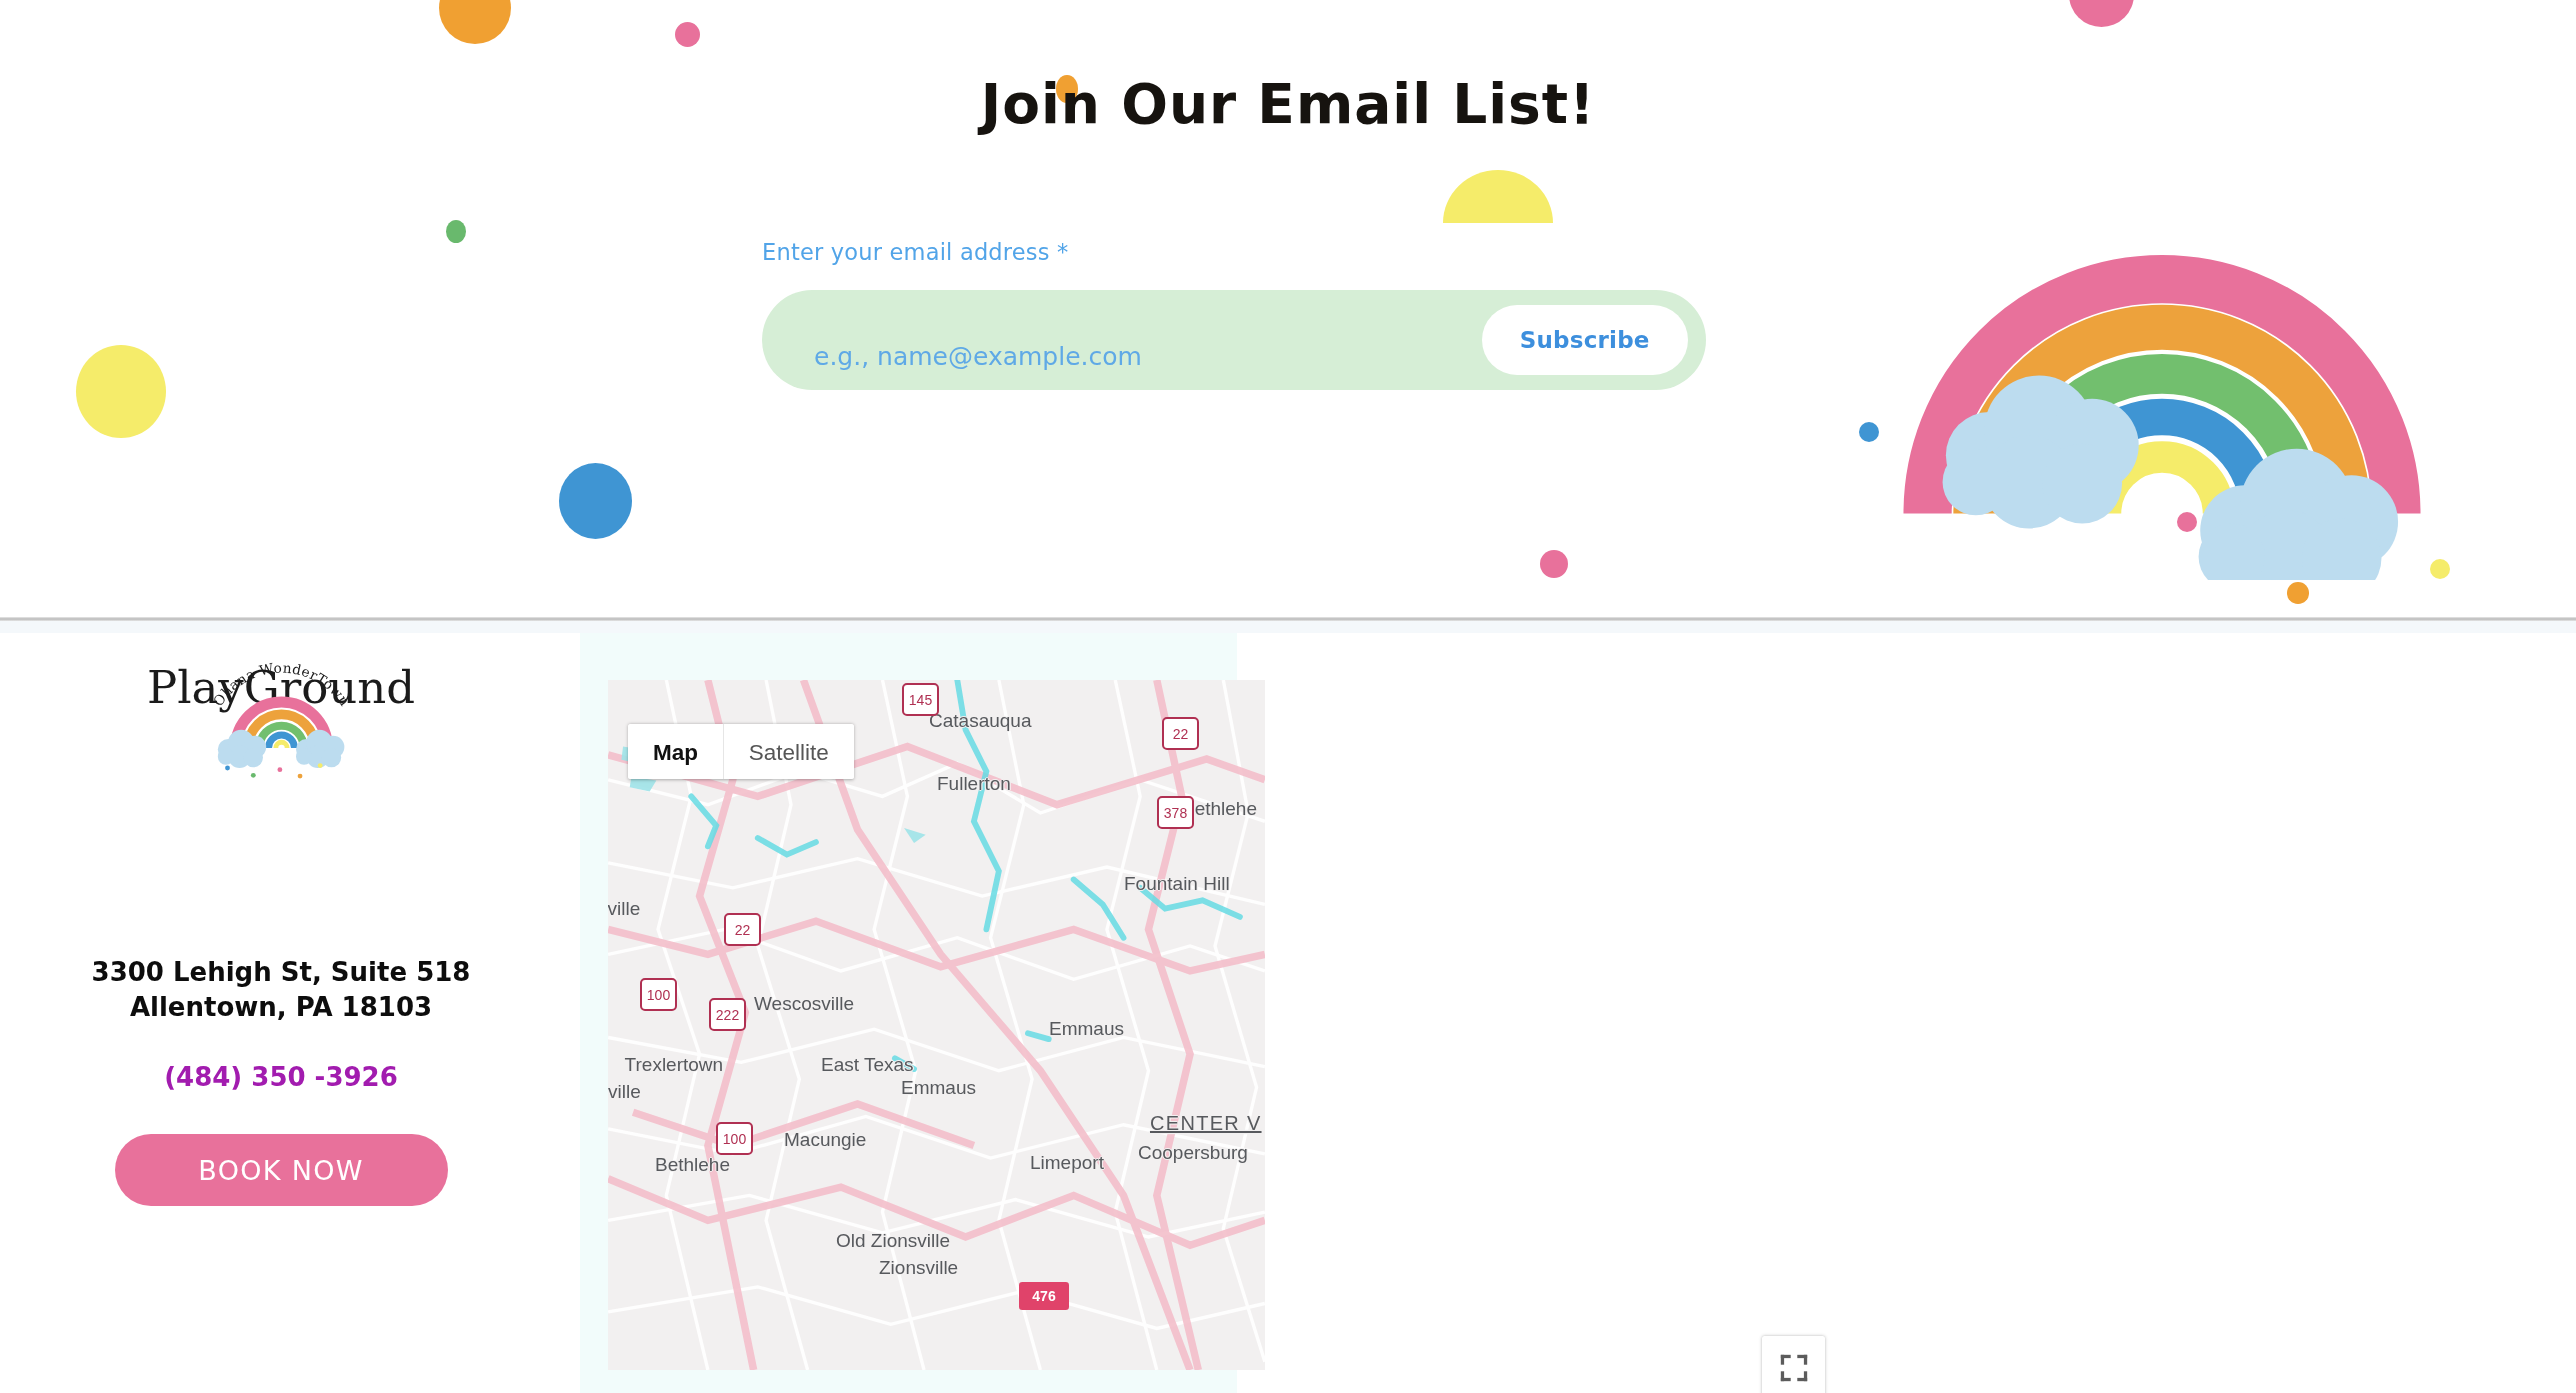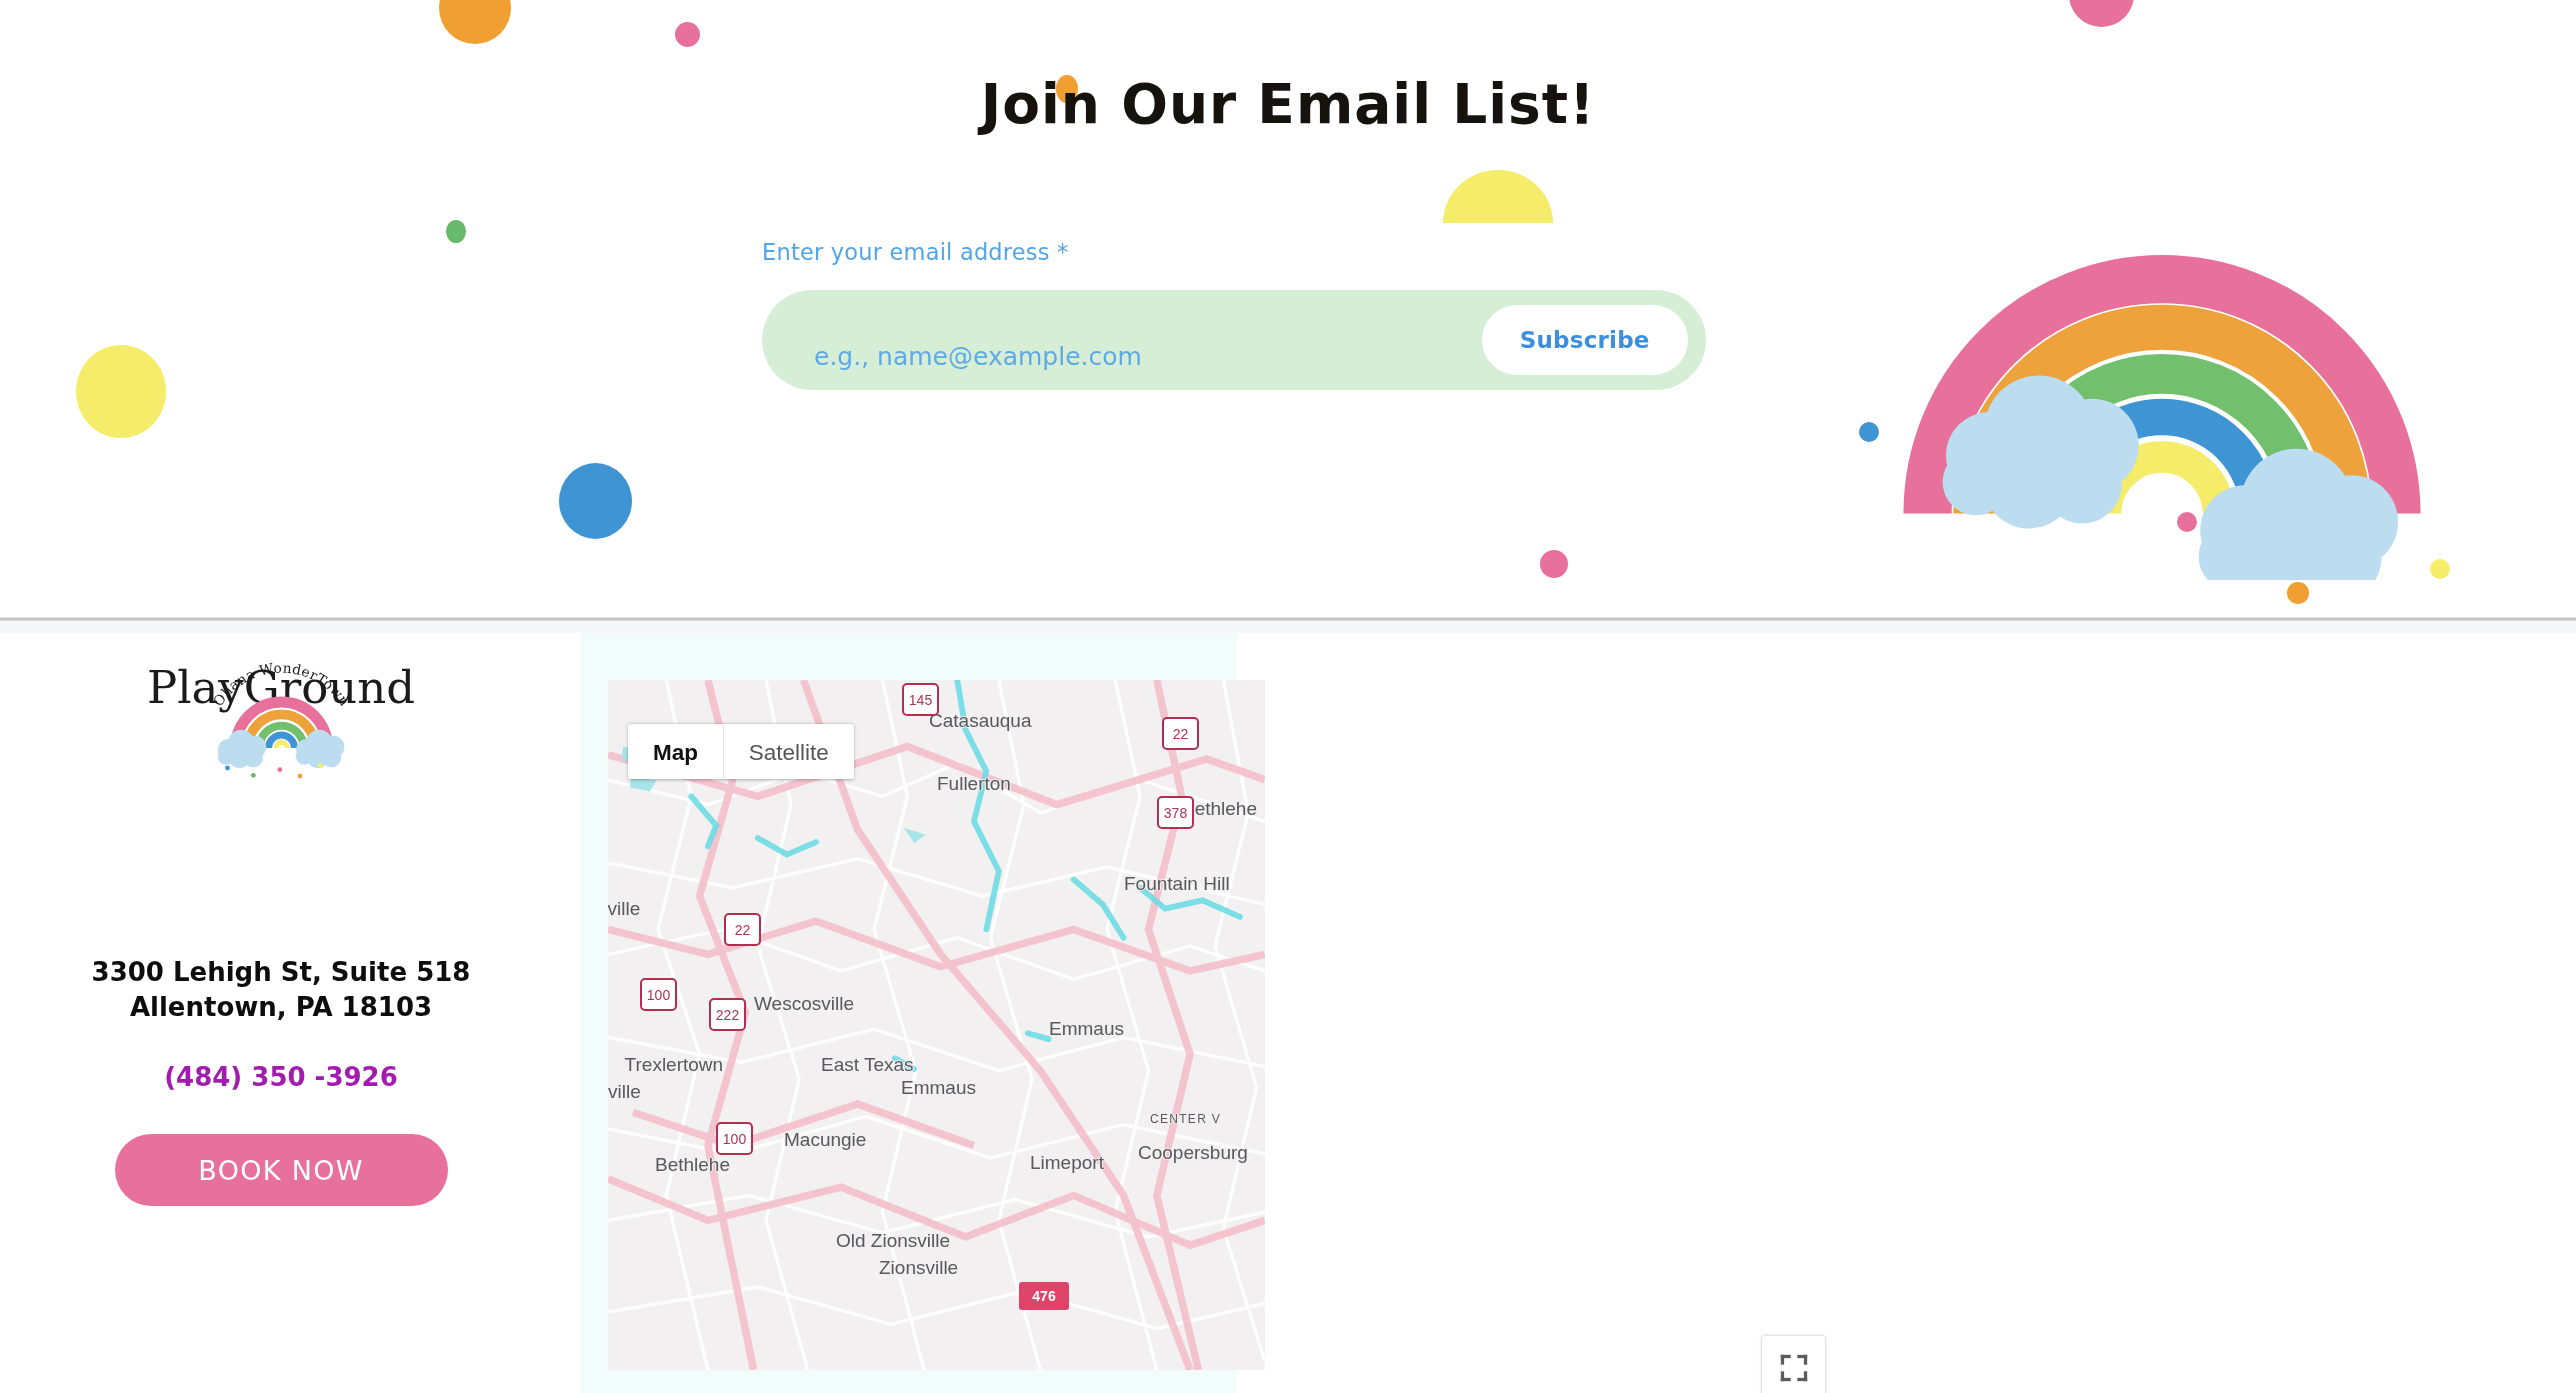--- a/index.html
+++ b/index.html
@@ -95,21 +95,21 @@
   .map-canvas {
     position:absolute; left:28px; top:47px; width:657px; height:690px;
     background:#f2f0f0; overflow:hidden;
   }
   .map-svg { position:absolute; left:0; top:0; }
   .map-label {
     position:absolute; color:#57595d; font-size:19px; white-space:nowrap;
     font-family:"Liberation Sans", sans-serif;
     text-shadow: 1.2px 0 #f2f0f0, -1.2px 0 #f2f0f0, 0 1.2px #f2f0f0, 0 -1.2px #f2f0f0;
   }
-  .map-label.small { font-size:12px; letter-spacing:1.3px; }
+  .map-label.small { font-size:20px; letter-spacing:1.3px;text-decoration:underline; }
 
   .shield {
     position:absolute; width:37px; height:33px; border:2.1px solid #b03052;
     border-radius:5px; background:#fff; color:#b03052; font-size:14px;
     display:flex; align-items:center; justify-content:center; font-weight:400;
     font-family:"Liberation Sans", sans-serif;
   }
   .shield.i476 { background:#e0436a; border-color:#e0436a; color:#fff; width:50px; height:28px; border-radius:3.3px; font-weight:700;}
 
   .maptype-ctl {

